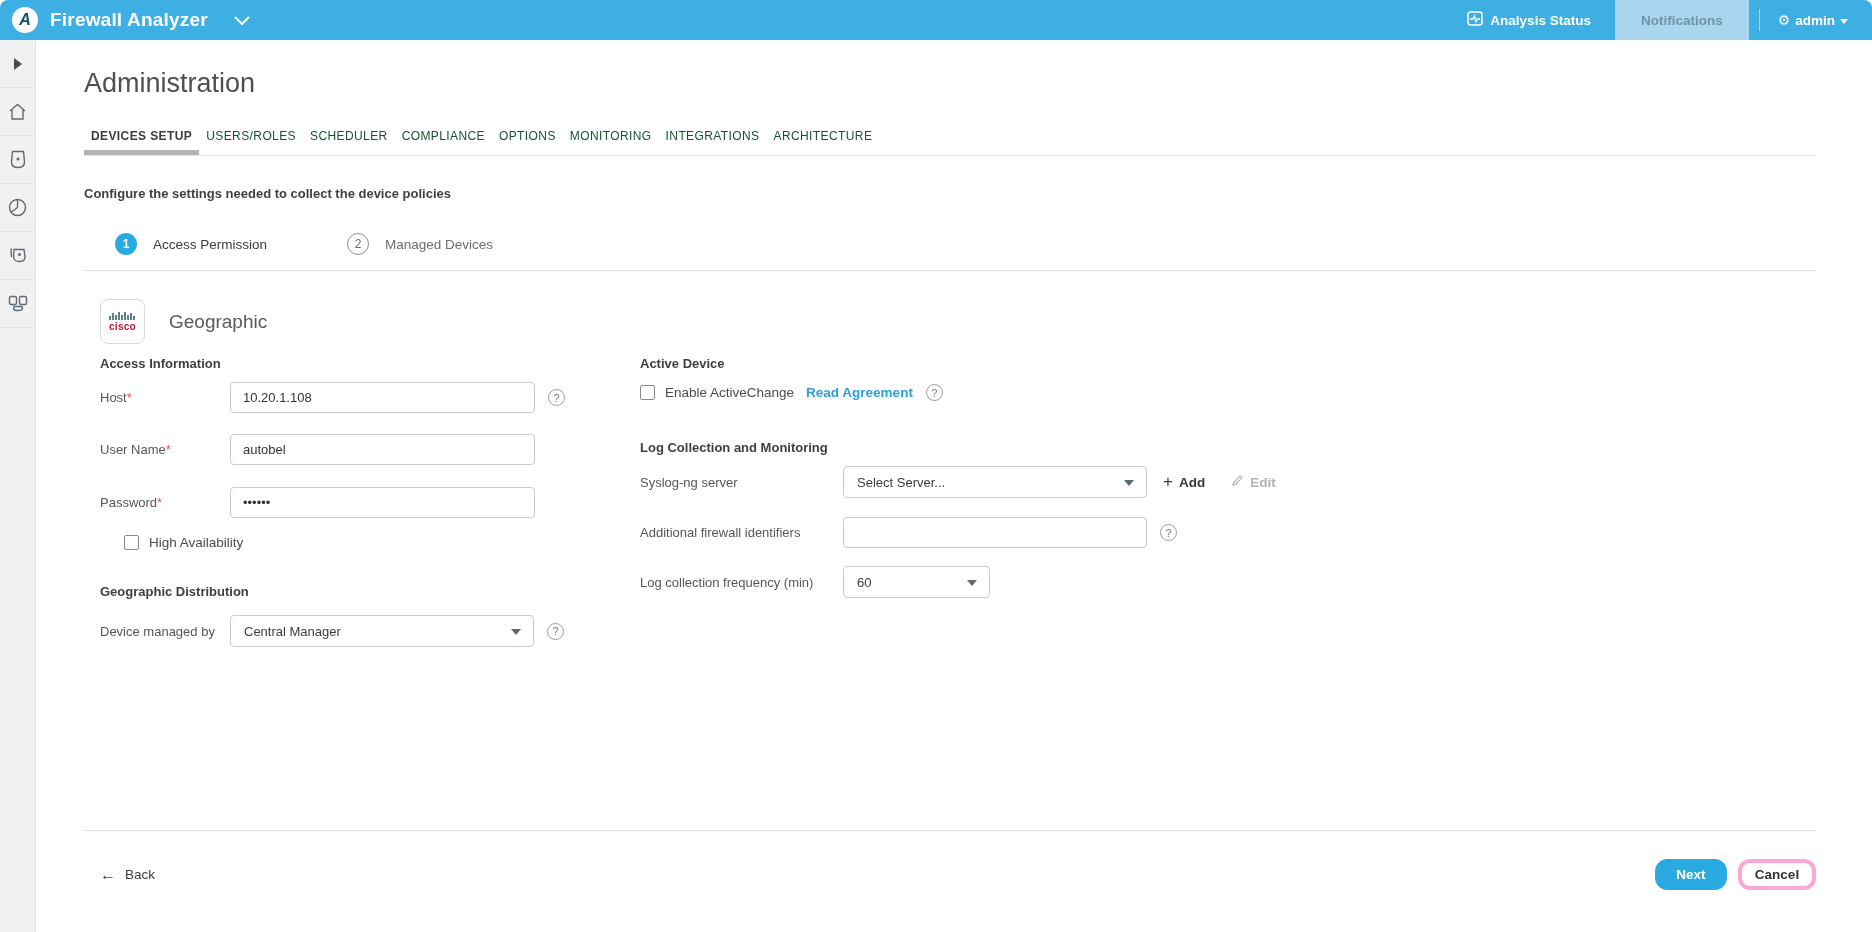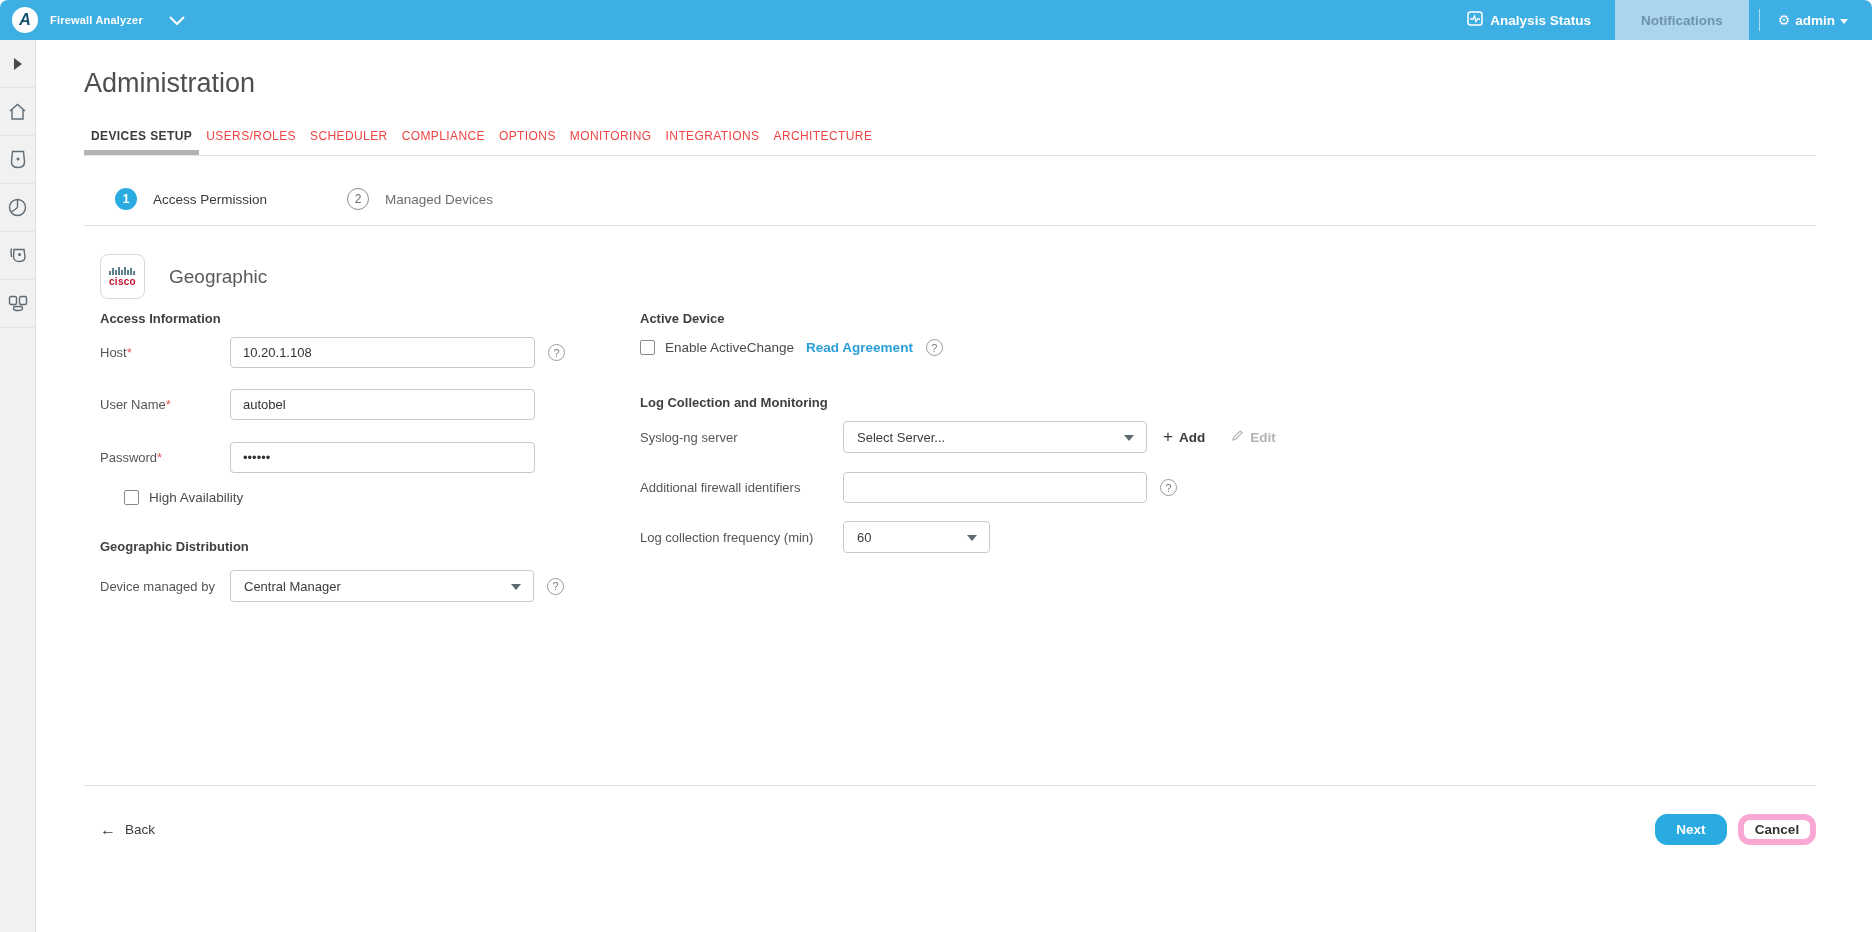--- a/index.html
+++ b/index.html
@@ -6,21 +6,21 @@
   html,body { width:1872px; height:932px; background:#fbfbfb; overflow:hidden;
     font-family:"Liberation Sans","DejaVu Sans",sans-serif; color:#4a4a4a; }
 
   
   .topbar { position:relative; height:40px; background:#3dafe3; border-radius:8px 8px 0 0;
     display:flex; align-items:center; justify-content:space-between; color:#fff; }
   .brand { display:flex; align-items:center; gap:12px; padding-left:12px; }
   .logo-circle { width:26px; height:26px; border-radius:50%; background:#fff;
     display:flex; align-items:center; justify-content:center;
     color:#14506e; font-weight:bold; font-size:16px; font-style:italic; }
-  .app-title { font-size:11px; font-weight:bold; letter-spacing:.2px; }
+  .app-title { font-size:19px; font-weight:bold; letter-spacing:.2px; }
   .brand-chevron { margin-left:14px; display:flex; }
   .top-right { display:flex; align-items:center; height:40px; }
   .top-item { display:flex; align-items:center; gap:7px; font-size:13.5px; font-weight:bold; }
   .notif { height:40px; padding:0 26px; margin-left:24px; display:flex; align-items:center;
     background:#a9d6ee; color:#6f93a9; font-weight:bold; font-size:13.5px; }
   .top-divider { width:1px; height:22px; background:rgba(255,255,255,.55); margin:0 0 0 10px; }
   .admin { display:flex; align-items:center; gap:5px; padding:0 24px 0 18px; font-weight:bold; font-size:13.5px; }
   .gear { font-size:14px; line-height:1; }
   .caret-down-small { width:0; height:0; border-left:4px solid transparent; border-right:4px solid transparent; border-top:5px solid #fff; margin-top:2px; }
 
@@ -28,21 +28,21 @@
   .sidebar { position:absolute; left:0; top:40px; bottom:0; width:36px; background:#f1f1f1; border-right:1px solid #e2e2e2; }
   .side-cell { height:48px; display:flex; align-items:center; justify-content:center; border-bottom:1px solid #e3e3e3; cursor:pointer; }
   .side-cell svg { stroke:#5f6b73; fill:none; stroke-width:1.4; }
   .expand-tri { width:0; height:0; border-top:6px solid transparent; border-bottom:6px solid transparent; border-left:8px solid #4a4a4a; }
 
   
   .main { position:absolute; left:36px; top:40px; right:0; bottom:0; background:#fff; padding:0 56px 0 48px; }
   h1.page-title { margin-top:28px; font-size:27px; font-weight:normal; color:#4f4f4f; }
 
   .tabs { display:flex; margin-top:24px; border-bottom:1px solid #e4e4e4; }
-  .tab { padding:6px 7px 12px 7px; font-size:12px; letter-spacing:.4px; color:#ef4444; cursor:pointer; white-space:nowrap; }
+  .tab { padding:6px 7px 12px 7px; font-size:12px; letter-spacing:.4px; color:#14532d; cursor:pointer; white-space:nowrap; }
   .tab.active { color:#3c3c3c; font-weight:bold; box-shadow:inset 0 -5px 0 0 #b3b3b3; }
 
   .page-desc { margin-top:30px; font-size:13px; font-weight:bold; color:#3f3f3f; }
 
   .steps { display:flex; align-items:center; margin-top:32px; padding-left:31px; }
   .step { display:flex; align-items:center; gap:16px; }
   .step + .step { margin-left:80px; }
   .step-circle { width:22px; height:22px; border-radius:50%; display:flex; align-items:center; justify-content:center; font-size:12px; }
   .step.current .step-circle { background:#29abe2; color:#fff; font-weight:bold; }
   .step.upcoming .step-circle { background:#fff; border:1px solid #8f8f8f; color:#6b6b6b; }
@@ -90,21 +90,21 @@
   .add-action .plus { font-size:17px; font-weight:normal; }
   .edit-action { margin-left:26px; color:#b3b3b3; font-weight:bold; }
 
   .footer-hr { border:0; border-top:1px solid #e0e0e0; }
   .footer { display:flex; align-items:center; justify-content:space-between; padding:28px 0 0 16px; }
   .back-link { display:flex; align-items:center; gap:9px; font-size:13.5px; color:#3c3c3c; cursor:pointer; }
   .back-arrow { font-size:16px; color:#3c3c3c; }
   .footer-buttons { display:flex; gap:11px; }
   .btn { height:31px; border-radius:12px; font-size:13.5px; font-weight:bold; font-family:inherit; cursor:pointer; }
   .btn-primary { width:72px; background:#29abe2; border:1px solid #29abe2; color:#fff; }
-  .btn-secondary { width:78px; background:#fff; border:6px solid #f9a8d4; color:#333; }
+  .btn-secondary { width:78px; background:#fff; border:4px solid #f9a8d4; color:#333; }
 
   .mt11{margin-top:11px;} .mt13{margin-top:13px;} .mt16{margin-top:16px;} .mt17{margin-top:17px;padding-left:24px;}
   .mt18{margin-top:18px;} .mt19{margin-top:19px;} .mt21{margin-top:21px;} .mt22{margin-top:22px;}
   .mt34{margin-top:34px;} .mt39{margin-top:39px;}
 </style>
 </head>
 <body>
 
 <div class="topbar">
   <div class="brand">
@@ -183,20 +183,21 @@
     <div class="tab active">DEVICES SETUP</div>
     <div class="tab">USERS/ROLES</div>
     <div class="tab">SCHEDULER</div>
     <div class="tab">COMPLIANCE</div>
     <div class="tab">OPTIONS</div>
     <div class="tab">MONITORING</div>
     <div class="tab">INTEGRATIONS</div>
     <div class="tab">ARCHITECTURE</div>
   </div>
 
+  <div class="page-desc">Configure the settings needed to collect the device policies</div>
 
   <div class="steps">
     <div class="step current">
       <span class="step-circle">1</span>
       <span class="step-label">Access Permission</span>
     </div>
     <div class="step upcoming">
       <span class="step-circle">2</span>
       <span class="step-label">Managed Devices</span>
     </div>

